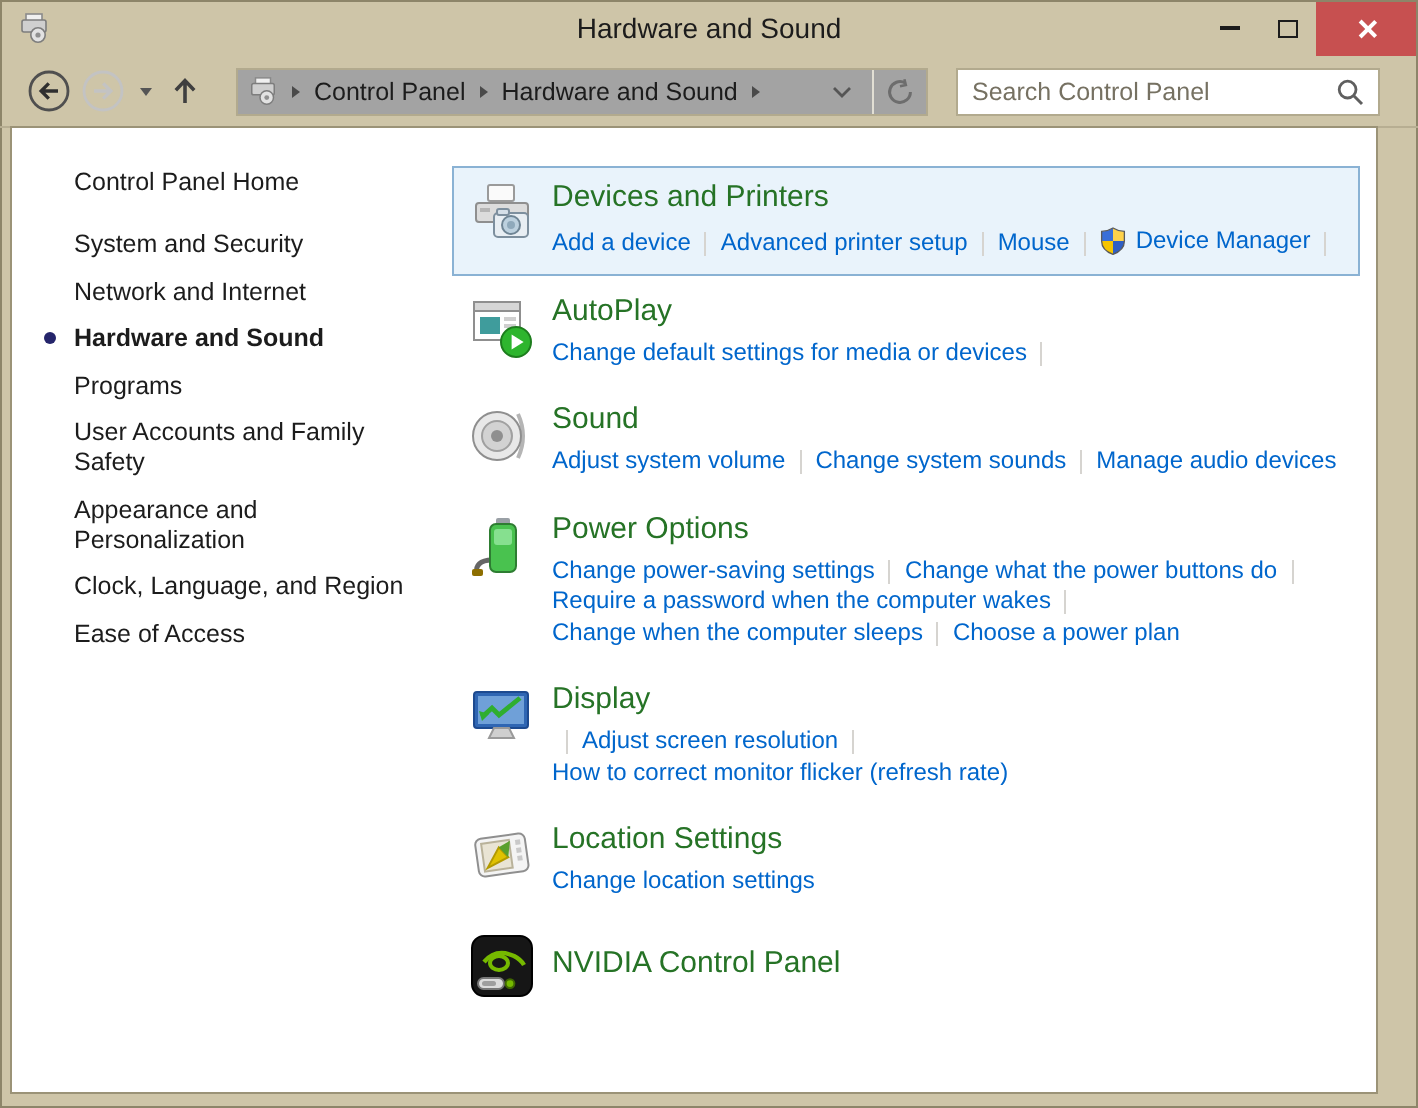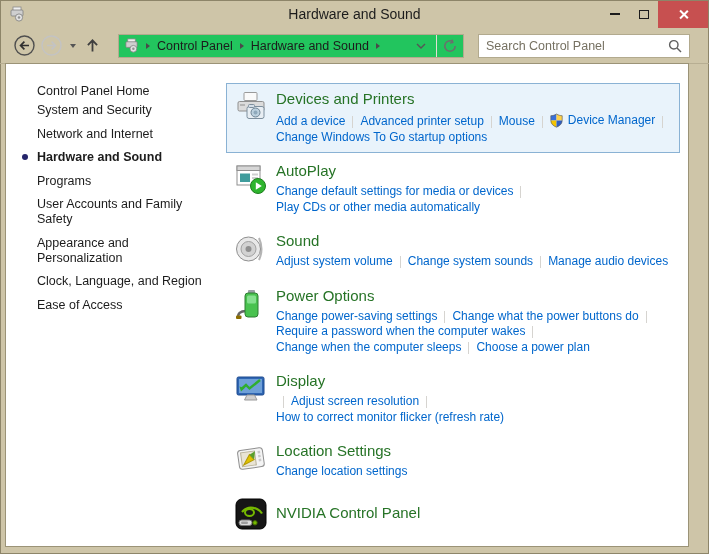--- a/index.html
+++ b/index.html
@@ -22,40 +22,40 @@
   .max-glyph{width:10px;height:9px;border:1.3px solid var(--ink)}
   .x-glyph{position:relative;width:11px;height:11px}
   .x-glyph::before,.x-glyph::after{content:"";position:absolute;left:5px;top:0;width:1.7px;height:11px;background:#fff}
   .x-glyph::before{transform:rotate(45deg)}
   .x-glyph::after{transform:rotate(-45deg)}
 
   
   .navbar{flex:0 0 36px;display:flex;align-items:center;padding-left:14px;border-bottom:1px solid #b7ae92}
   .nav-btn{display:flex;align-items:center;justify-content:center;margin-right:6px}
   .tri-down{width:0;height:0;border-top:4px solid #555;border-left:3.5px solid transparent;border-right:3.5px solid transparent;margin:0 8px 0 2px}
-  .addressbar{margin-left:11px;width:346px;height:24px;background:#22c55e;border:1px solid #b2aa8e;display:flex;align-items:center;padding-left:5px}
+  .addressbar{margin-left:11px;width:346px;height:24px;background:#a3a3a3;border:1px solid #b2aa8e;display:flex;align-items:center;padding-left:5px}
   .crumb{font-size:12.5px;color:var(--ink);padding:0 2px;white-space:nowrap;cursor:default}
   .tri-right{width:0;height:0;border-left:4px solid #4a4a4a;border-top:3.5px solid transparent;border-bottom:3.5px solid transparent;margin:0 5px}
   .addr-right{margin-left:auto;display:flex;align-items:center;height:100%}
   .addr-sep{width:1px;height:22px;background:#e2dfd4;margin-left:8px}
   .refresh-btn{width:26px;height:100%;display:flex;align-items:center;justify-content:center}
   .searchbox{margin-left:14px;flex:1;margin-right:19px;height:24px;background:#fff;border:1px solid #b2aa8e;display:flex;align-items:center;padding:0 7px}
   .searchbox input{flex:1;border:none;outline:none;background:transparent;font-family:inherit;font-size:12.5px;color:#333;padding:0}
   .searchbox input::placeholder{color:#767162;opacity:1}
 
   
   .body-row{flex:1;display:flex;min-height:0}
   .edge-left{flex:0 0 6px}
   .edge-right{flex:0 0 21px}
   .edge-bottom{flex:0 0 8px}
   .content{flex:1;background:#fff;display:flex;box-shadow:0 0 0 1px #9b9377}
 
   
   .sidebar{flex:0 0 212px;padding:20px 0 0 31px}
-  .cp-home{font-size:12.5px;color:var(--ink);margin-bottom:5px;width:172px;cursor:default}
+  .cp-home{font-size:12.5px;color:var(--ink);margin-bottom:17px;width:172px;cursor:default}
   .side-item{position:relative;width:170px;font-size:12.5px;color:var(--ink);line-height:15px;margin-bottom:8.5px;cursor:default}
   .side-item.active{font-weight:bold}
   .bullet{position:absolute;left:-15px;top:4px;width:6px;height:6px;border-radius:50%;background:#25256b}
 
   
   .main{flex:1;padding:19px 8px 0 8px}
   .section{display:flex;padding:6px 8px;margin-bottom:2px;border:1px solid transparent}
   .section.highlighted{background:var(--hl-bg);border-color:var(--hl-border)}
   .sec-icon{flex:0 0 32px;width:32px;height:32px;margin-right:9px;margin-top:1px}
   .sec-icon svg{display:block}
@@ -195,41 +195,37 @@
                 <span class="task-link">Mouse</span>
                 <span class="sep"></span>
                 <span class="task-link"><span class="shield"><svg width="13" height="15" viewBox="0 0 16 18">
                       <path d="M8 1 C5.4 2.6 3.2 3.1 1 3.1 V9 H8 Z" fill="#3a6fd8"></path>
                       <path d="M8 1 C10.6 2.6 12.8 3.1 15 3.1 V9 H8 Z" fill="#ffd24a"></path>
                       <path d="M1 9 H8 V17.2 C4.6 16 1 13.4 1 9 Z" fill="#f5c400"></path>
                       <path d="M8 9 H15 C15 13.4 11.4 16 8 17.2 Z" fill="#2f5fc4"></path>
                       <path d="M8 1 C5.4 2.6 3.2 3.1 1 3.1 V9 c0 4.4 3.6 7 7 8.2 c3.4-1.2 7-3.8 7-8.2 V3.1 C12.8 3.1 10.6 2.6 8 1 Z" fill="none" stroke="#5a5a5a" stroke-width="0.8"></path>
                     </svg></span>Device Manager</span>
                 <span class="sep"></span>
-              </div><div class="link-row">
-                <span class="task-link">Change Windows To Go startup options</span>
               </div></div>
           </div>
           <div class="section">
             <div class="sec-icon">
               <svg width="32" height="32" viewBox="0 0 32 32">
                 <rect x="2" y="3" width="23" height="19" fill="#ffffff" stroke="#8f8f8f"></rect>
                 <rect x="2" y="3" width="23" height="4.5" fill="#d6d6d6" stroke="#8f8f8f"></rect>
                 <rect x="5" y="10.5" width="10" height="8.5" fill="#3f9c9c"></rect>
                 <rect x="17" y="10.5" width="6" height="2" fill="#cfcfcf"></rect>
                 <rect x="17" y="14" width="6" height="2" fill="#cfcfcf"></rect>
                 <circle cx="23" cy="23" r="7.5" fill="#2eb52e" stroke="#1d7d1d"></circle>
                 <path d="M20.8 19.3 v7.4 l6-3.7 Z" fill="#ffffff"></path>
               </svg>
             </div>
             <div class="sec-body"><div class="sec-title">AutoPlay</div><div class="link-row">
                 <span class="task-link">Change default settings for media or devices</span>
                 <span class="sep"></span>
-              </div><div class="link-row">
-                <span class="task-link">Play CDs or other media automatically</span>
               </div></div>
           </div>
           <div class="section">
             <div class="sec-icon">
               <svg width="32" height="32" viewBox="0 0 32 32">
                 <path d="M24 5 q5 11 0 22" stroke="#b5b5b5" fill="none" stroke-width="2"></path>
                 <circle cx="13.5" cy="16" r="12" fill="#e8e8e8" stroke="#8f8f8f"></circle>
                 <circle cx="13.5" cy="16" r="7.5" fill="#d2d2d2" stroke="#a0a0a0"></circle>
                 <circle cx="13.5" cy="16" r="3" fill="#8f8f8f"></circle>
               </svg>

